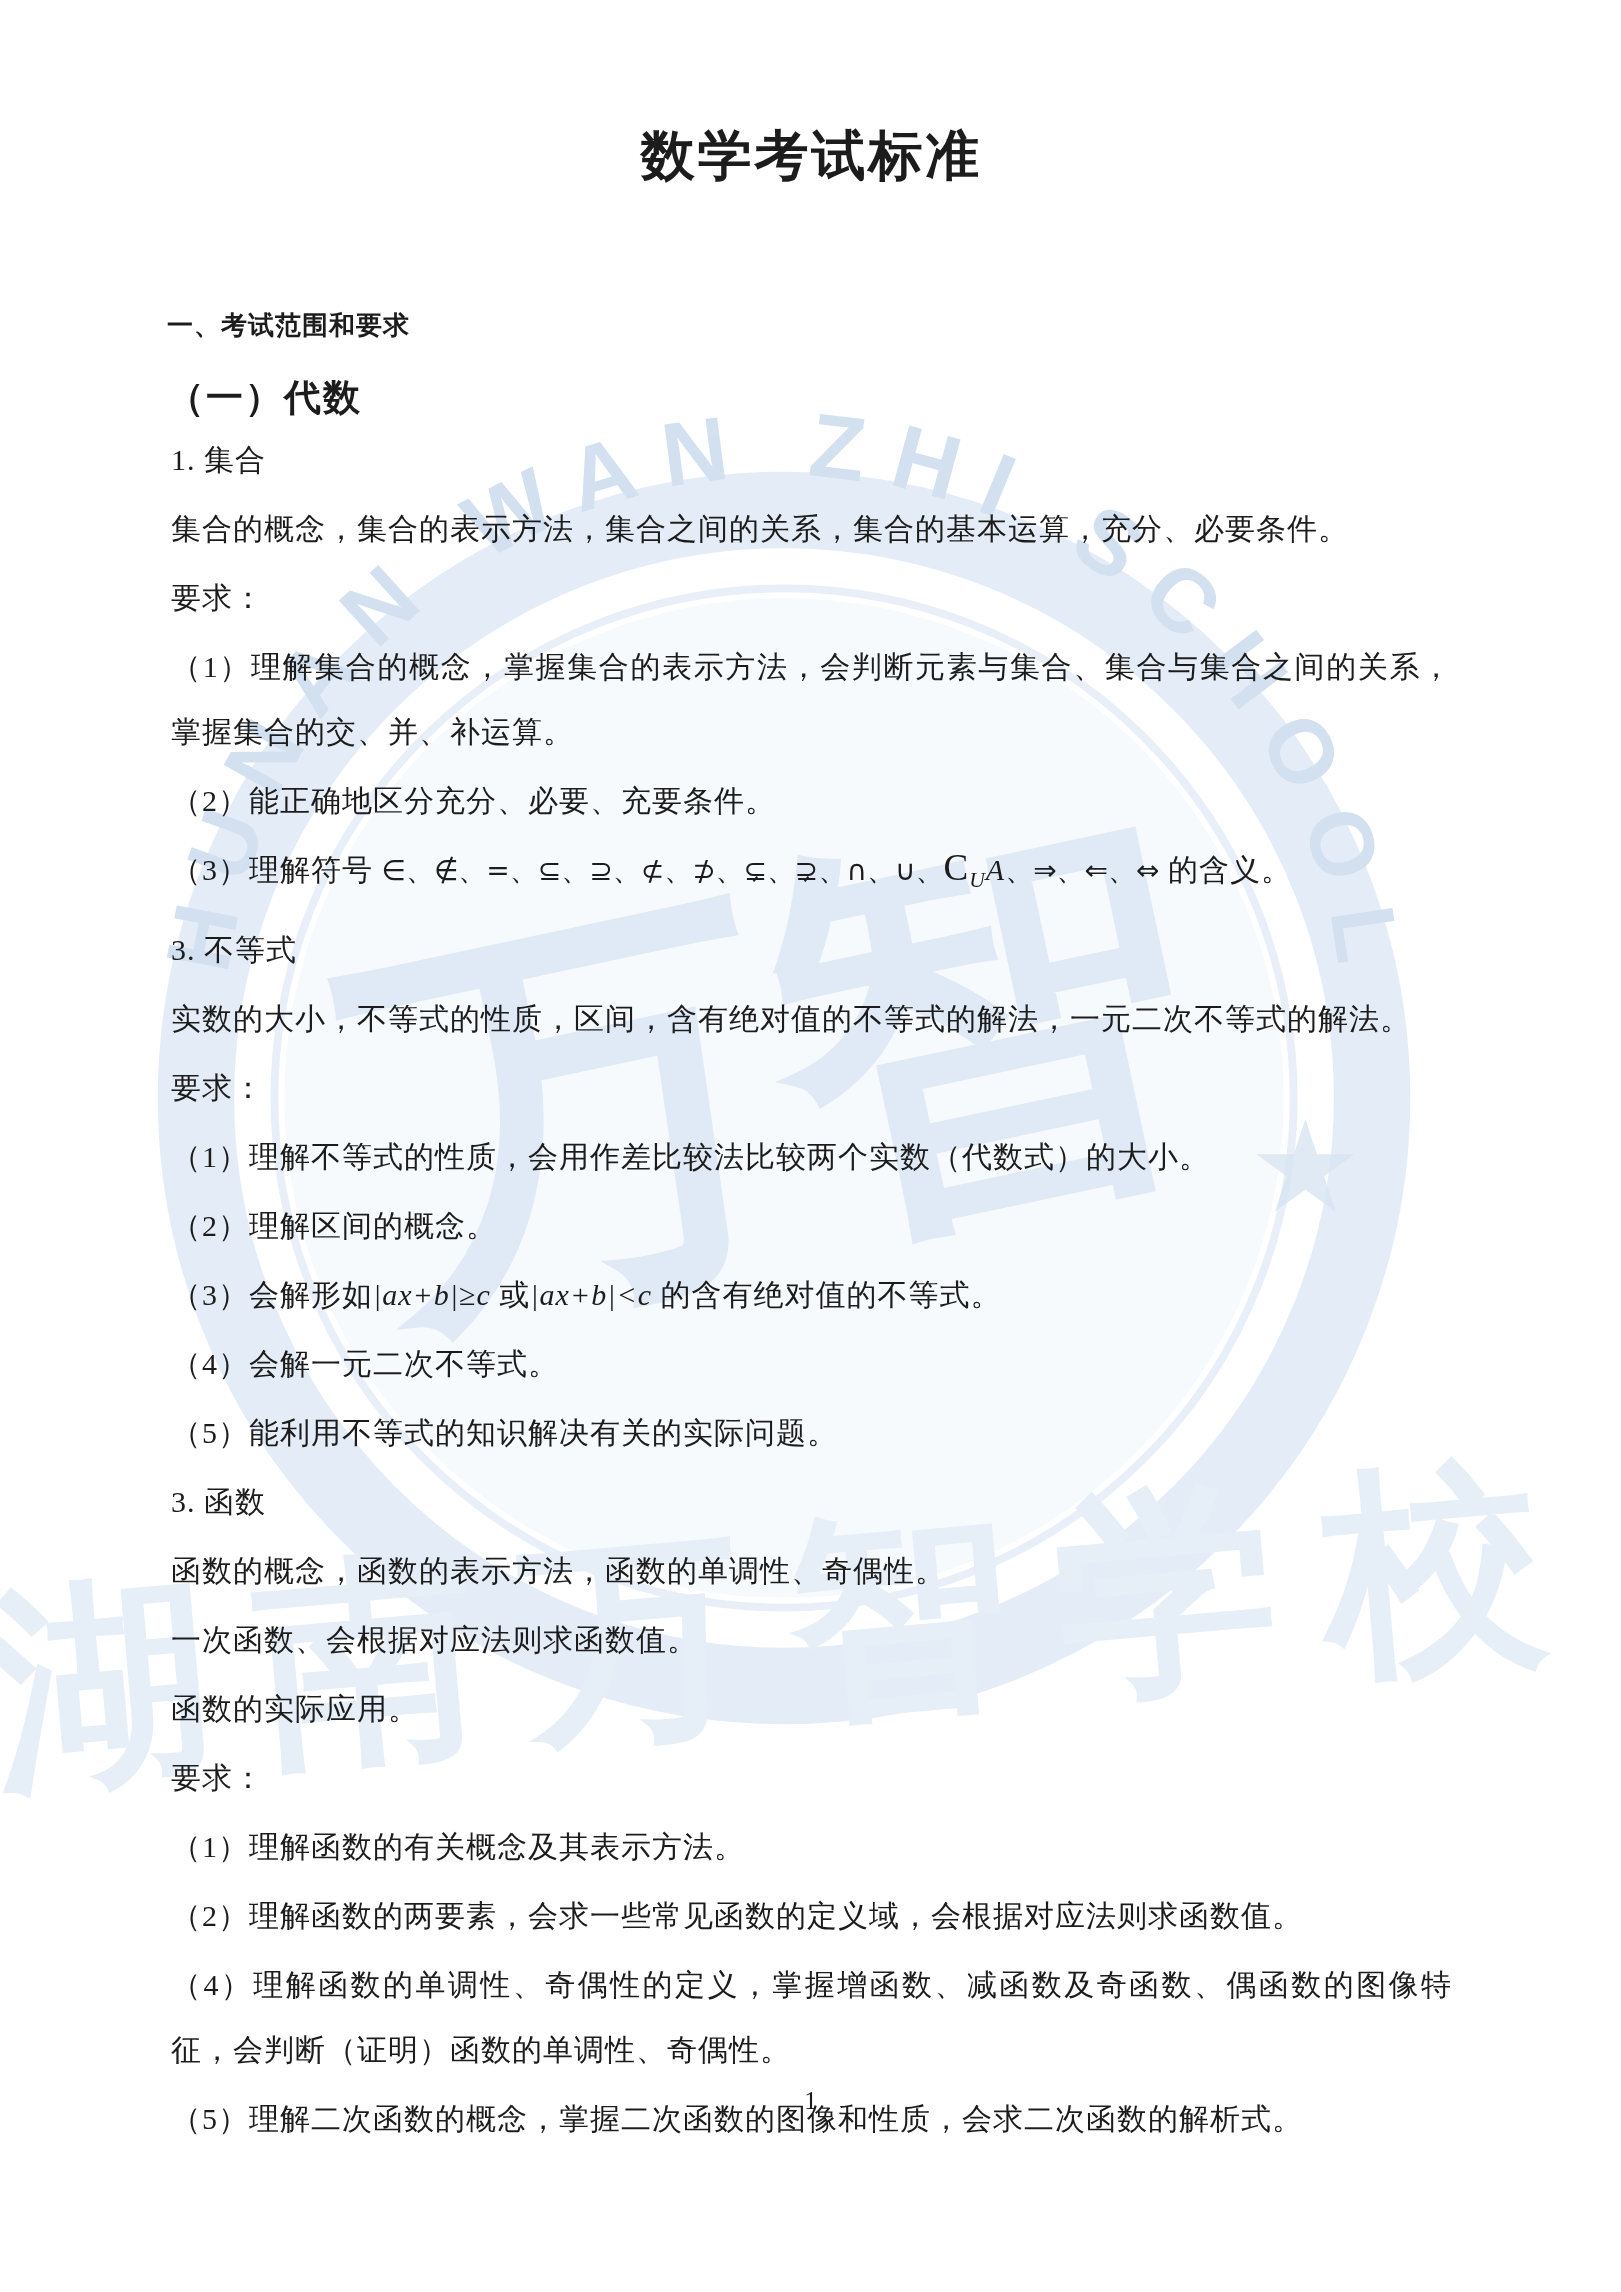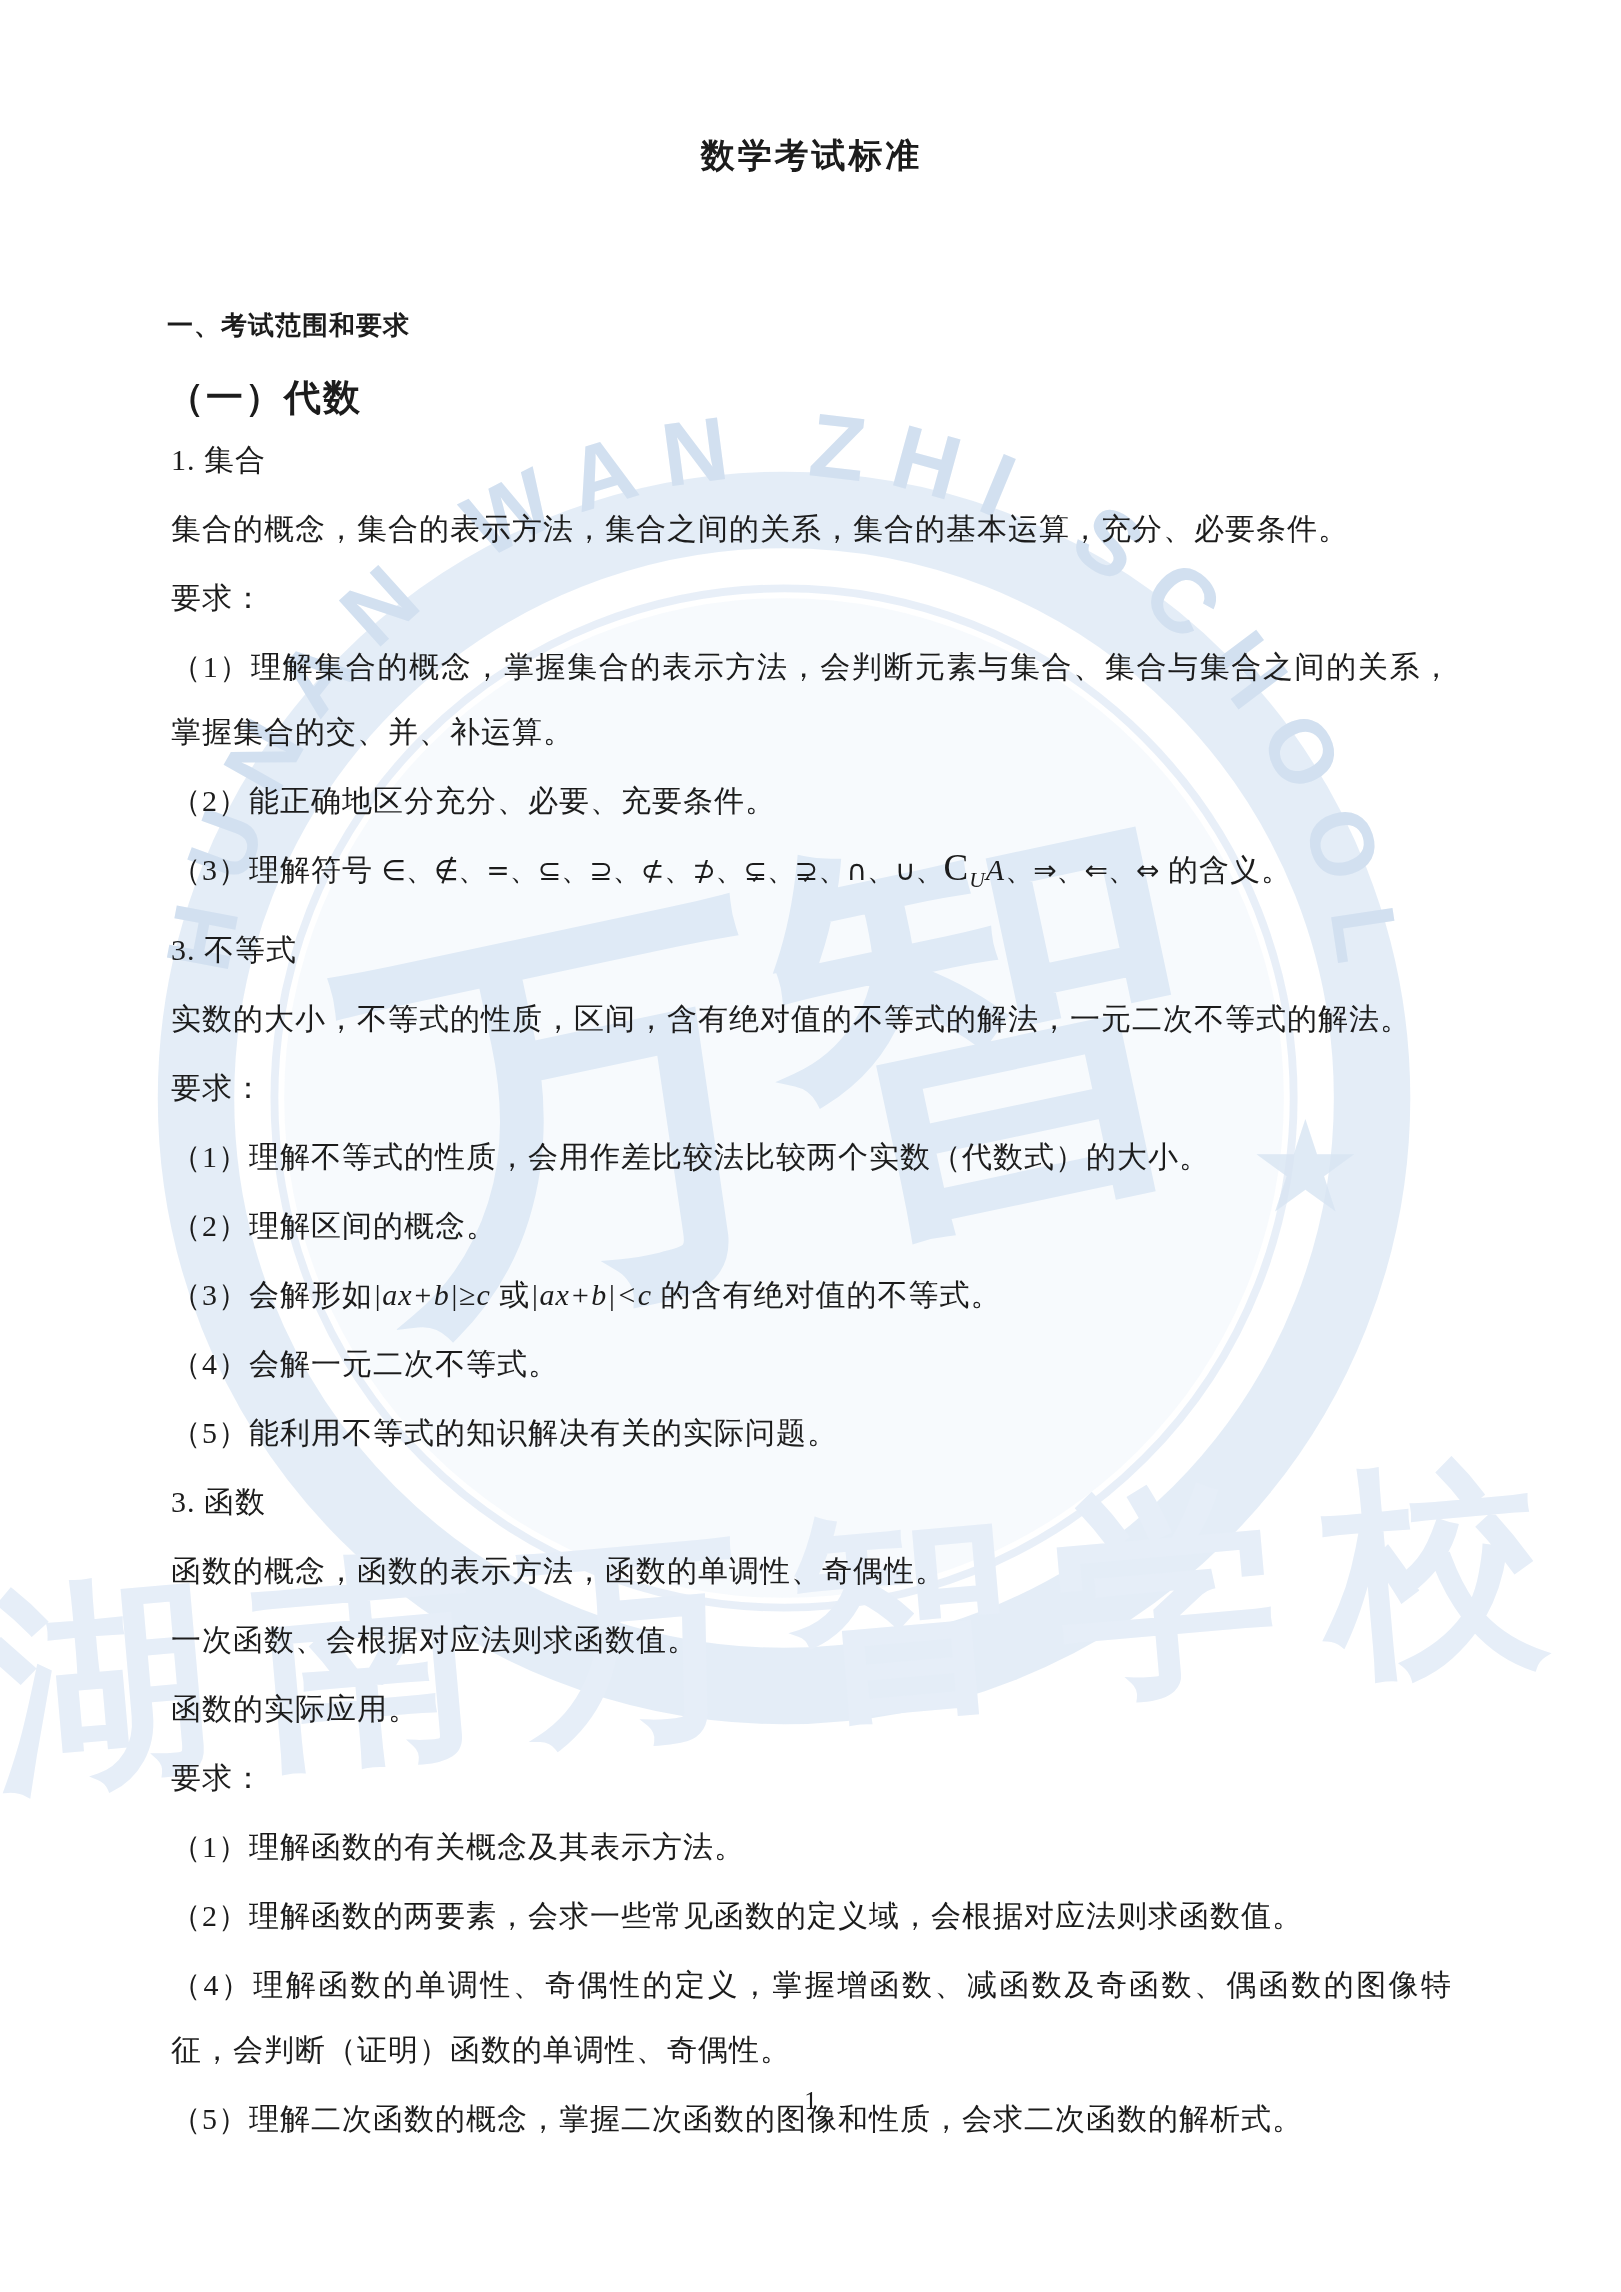--- a/index.html
+++ b/index.html
@@ -17,21 +17,21 @@
   }
   .content{
     position:relative;z-index:1;
     margin:0 165px 0 167px;
   }
   .doc-title{
     margin:125px 0 0 0;
     text-align:center;
     font-family:"Liberation Sans","DejaVu Sans",sans-serif;
     font-weight:700;
-    font-size:34px;
+    font-size:54px;
     line-height:61px;
     letter-spacing:2.9px;
   }
   .h2{
     margin:116px 0 0 0;
     font-family:"Liberation Sans","DejaVu Sans",sans-serif;
     font-weight:700;
     font-size:26px;
     line-height:47px;
     letter-spacing:1px;

